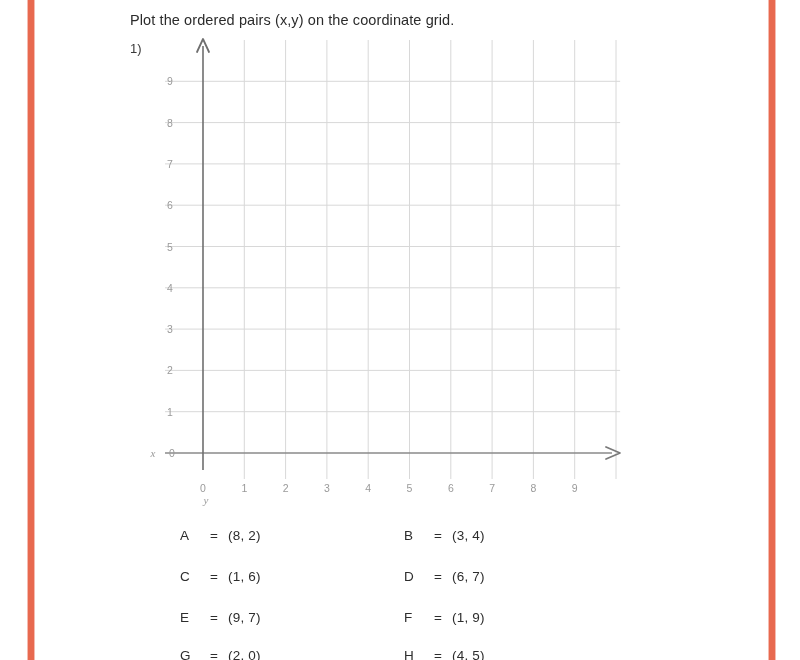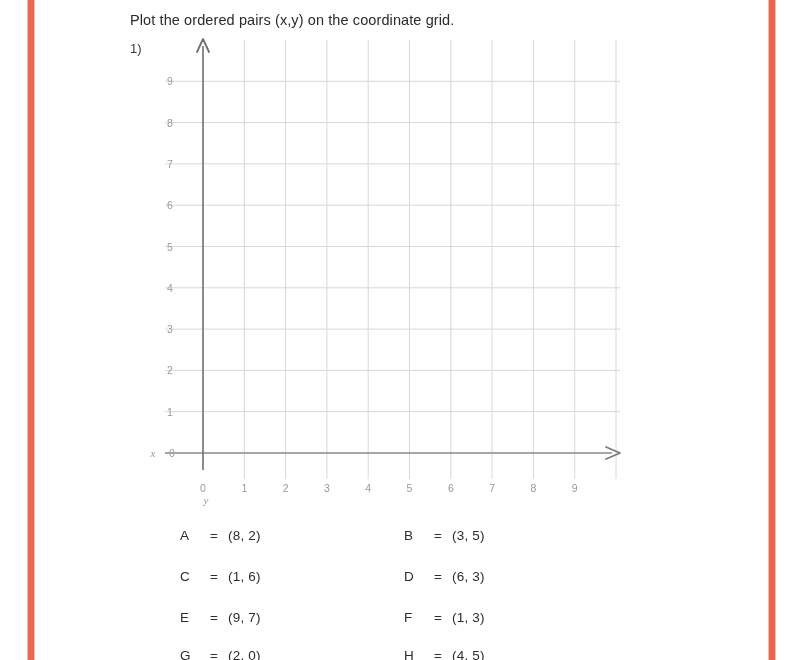--- a/index.html
+++ b/index.html
@@ -191,35 +191,35 @@
       <text id="axis-name-y" x="206" y="504" font-family="Liberation Serif, serif" font-style="italic" font-size="11" fill="#9a9a9a" text-anchor="middle">y</text>
     </svg>
   </div>
 
   <div class="pairs">
 
     <div class="pair col-a r0">
       <span class="lbl">A</span><span class="eq">=</span><span class="val">(8, 2)</span>
     </div>
     <div class="pair col-b r0">
-      <span class="lbl">B</span><span class="eq">=</span><span class="val">(3, 5)</span>
+      <span class="lbl">B</span><span class="eq">=</span><span class="val">(3, 4)</span>
     </div>
 
     <div class="pair col-a r1">
       <span class="lbl">C</span><span class="eq">=</span><span class="val">(1, 6)</span>
     </div>
     <div class="pair col-b r1">
-      <span class="lbl">D</span><span class="eq">=</span><span class="val">(6, 3)</span>
+      <span class="lbl">D</span><span class="eq">=</span><span class="val">(6, 7)</span>
     </div>
 
     <div class="pair col-a r2">
       <span class="lbl">E</span><span class="eq">=</span><span class="val">(9, 7)</span>
     </div>
     <div class="pair col-b r2">
-      <span class="lbl">F</span><span class="eq">=</span><span class="val">(1, 3)</span>
+      <span class="lbl">F</span><span class="eq">=</span><span class="val">(1, 9)</span>
     </div>
 
     <div class="pair col-a r3">
       <span class="lbl">G</span><span class="eq">=</span><span class="val">(2, 0)</span>
     </div>
     <div class="pair col-b r3">
       <span class="lbl">H</span><span class="eq">=</span><span class="val">(4, 5)</span>
     </div>
 
   </div>

